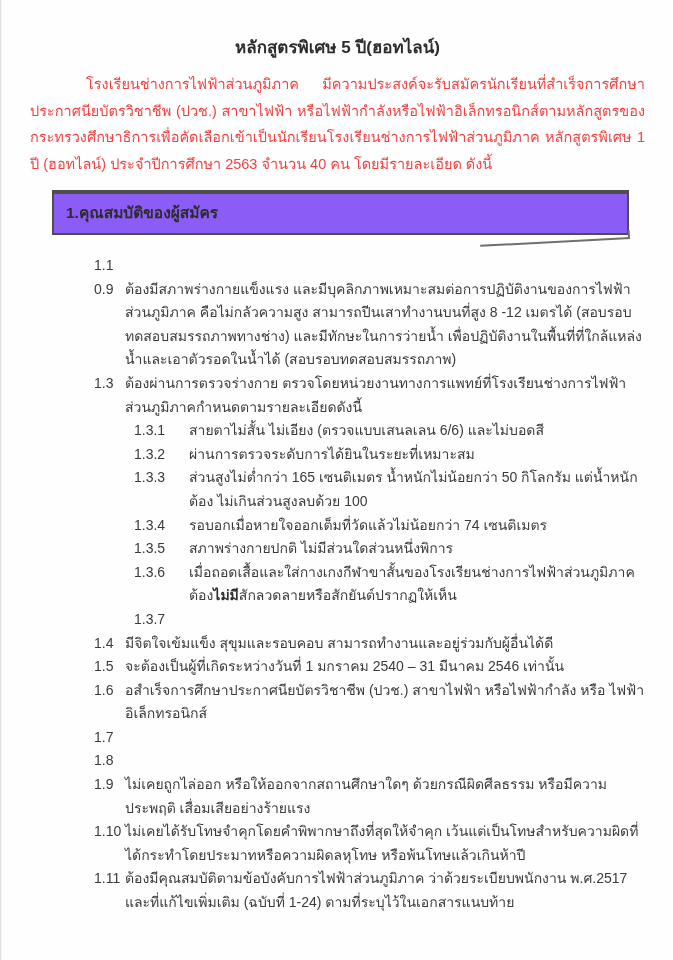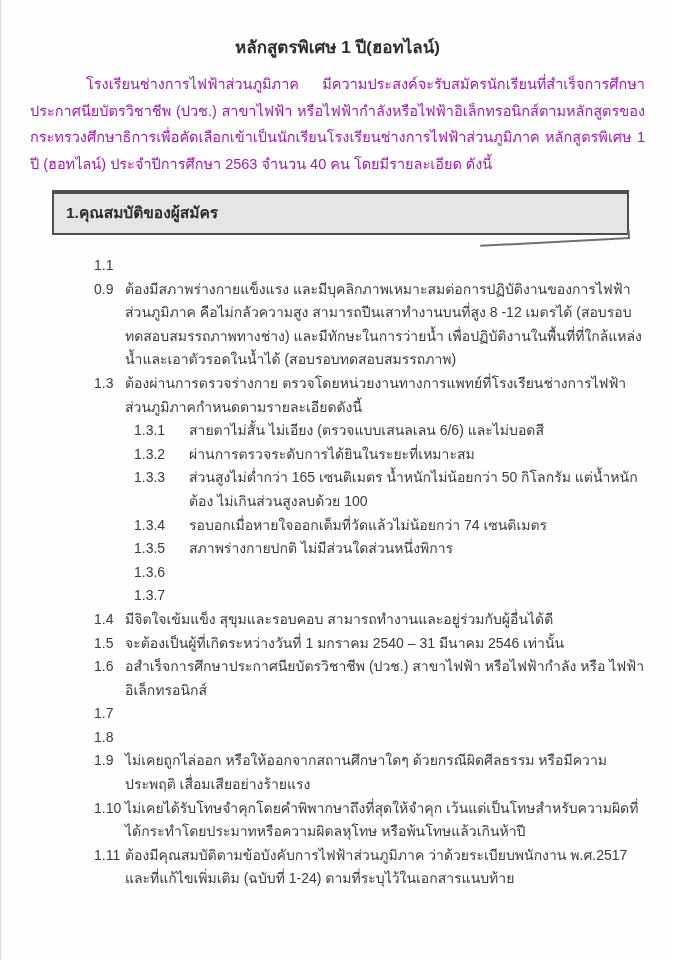--- a/index.html
+++ b/index.html
@@ -26,33 +26,33 @@
     font-size: 17px;
     font-weight: bold;
     color: #2c2c2c;
     margin-bottom: 11px;
   }
   .intro {
     font-size: 14.5px;
     line-height: 26.5px;
     text-indent: 56px;
     text-align: justify;
-    color: #a21caf;
+    color: #ef4444;
   }
   .section-box {
     margin: 13px 0 0 22px;
     width: 577px;
     border: 2px solid #4e4e4e;
     border-top-width: 4px;
     padding: 6px 12px 8px;
     font-weight: bold;
     font-size: 15.5px;
     color: #2c2c2c;
     position: relative;
-    background: #e5e5e5;
+    background: #8b5cf6;
   }
   .box-flare { 
     position: absolute; right: -3px; bottom: -6px;
     width: 150px; height: 2px;
     background: #6f6f6f;
     transform: rotate(-3deg);
     transform-origin: right center;
   }
   .box-flare::after {
     content: ""; position: absolute; right: 0; bottom: 0;
@@ -69,21 +69,21 @@
   .row .txt { flex: 1; }
   .row.sub { padding-left: 104px; }
   .row.sub .num { flex: 0 0 55px; }
   .row .txt b { font-weight: bold; color: #2e2e2e; }
 </style>
 </head>
 <body>
 
 <div class="page">
 
-  <div class="title">หลักสูตรพิเศษ 1 ปี(ฮอทไลน์)</div>
+  <div class="title">หลักสูตรพิเศษ 5 ปี(ฮอทไลน์)</div>
 
   <p class="intro">โรงเรียนช่างการไฟฟ้าส่วนภูมิภาค มีความประสงค์จะรับสมัครนักเรียนที่สำเร็จการศึกษาประกาศนียบัตรวิชาชีพ (ปวช.) สาขาไฟฟ้า หรือไฟฟ้ากำลังหรือไฟฟ้าอิเล็กทรอนิกส์ตามหลักสูตรของกระทรวงศึกษาธิการเพื่อคัดเลือกเข้าเป็นนักเรียนโรงเรียนช่างการไฟฟ้าส่วนภูมิภาค หลักสูตรพิเศษ 1 ปี (ฮอทไลน์) ประจำปีการศึกษา 2563 จำนวน 40 คน โดยมีรายละเอียด ดังนี้</p>
 
   <div class="section-box">
     <span>1.คุณสมบัติของผู้สมัคร</span>
     <span class="box-flare"></span>
   </div>
 
   <div class="list">
 
@@ -114,20 +114,21 @@
     <div class="row sub">
       <span class="num">1.3.4</span>
       <span class="txt">รอบอกเมื่อหายใจออกเต็มที่วัดแล้วไม่น้อยกว่า 74 เซนติเมตร</span>
     </div>
     <div class="row sub">
       <span class="num">1.3.5</span>
       <span class="txt">สภาพร่างกายปกติ ไม่มีส่วนใดส่วนหนึ่งพิการ</span>
     </div>
     <div class="row sub">
       <span class="num">1.3.6</span>
+      <span class="txt"><span>เมื่อถอดเสื้อและใส่กางเกงกีฬาขาสั้นของโรงเรียนช่างการไฟฟ้าส่วนภูมิภาคต้อง</span><b>ไม่มี</b><span>สักลวดลายหรือสักยันต์ปรากฏให้เห็น</span></span>
     </div>
     <div class="row sub">
       <span class="num">1.3.7</span>
     </div>
 
     <div class="row">
       <span class="num">1.4</span>
       <span class="txt">มีจิตใจเข้มแข็ง สุขุมและรอบคอบ สามารถทำงานและอยู่ร่วมกับผู้อื่นได้ดี</span>
     </div>
     <div class="row">

